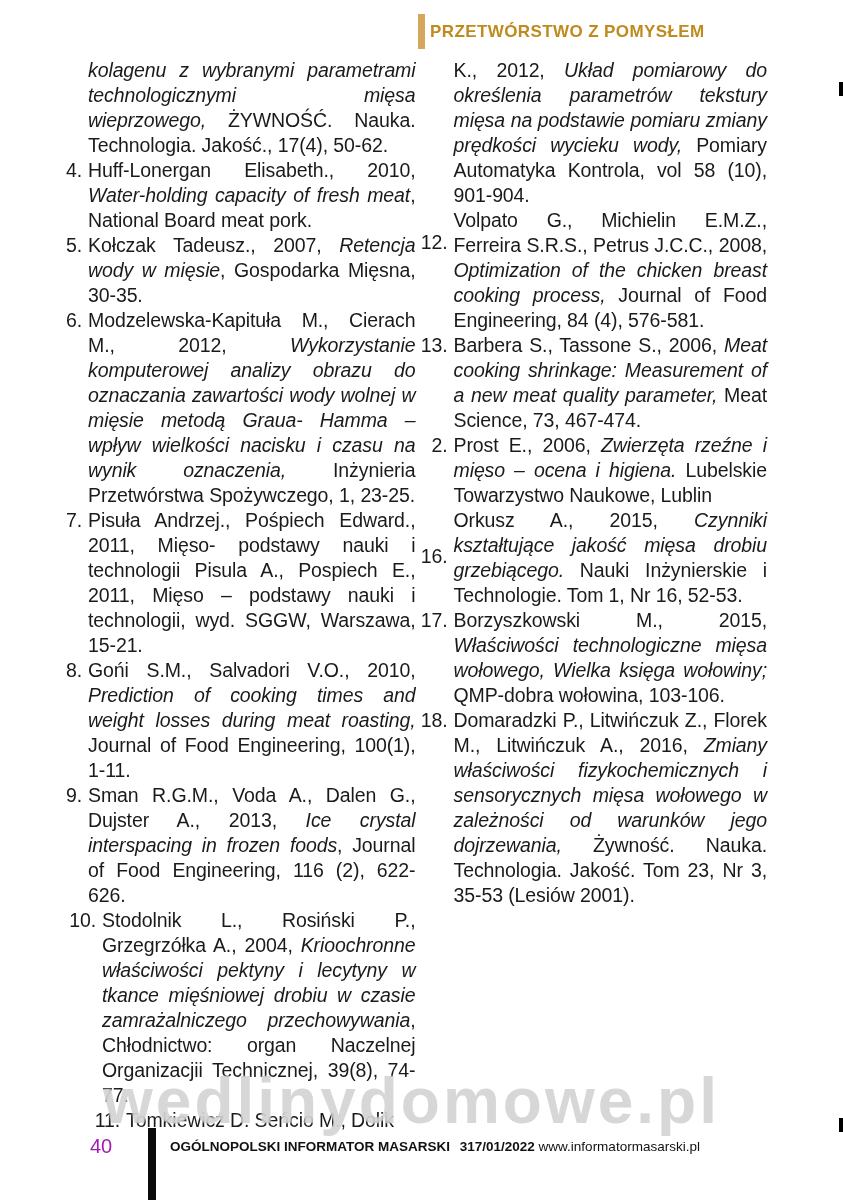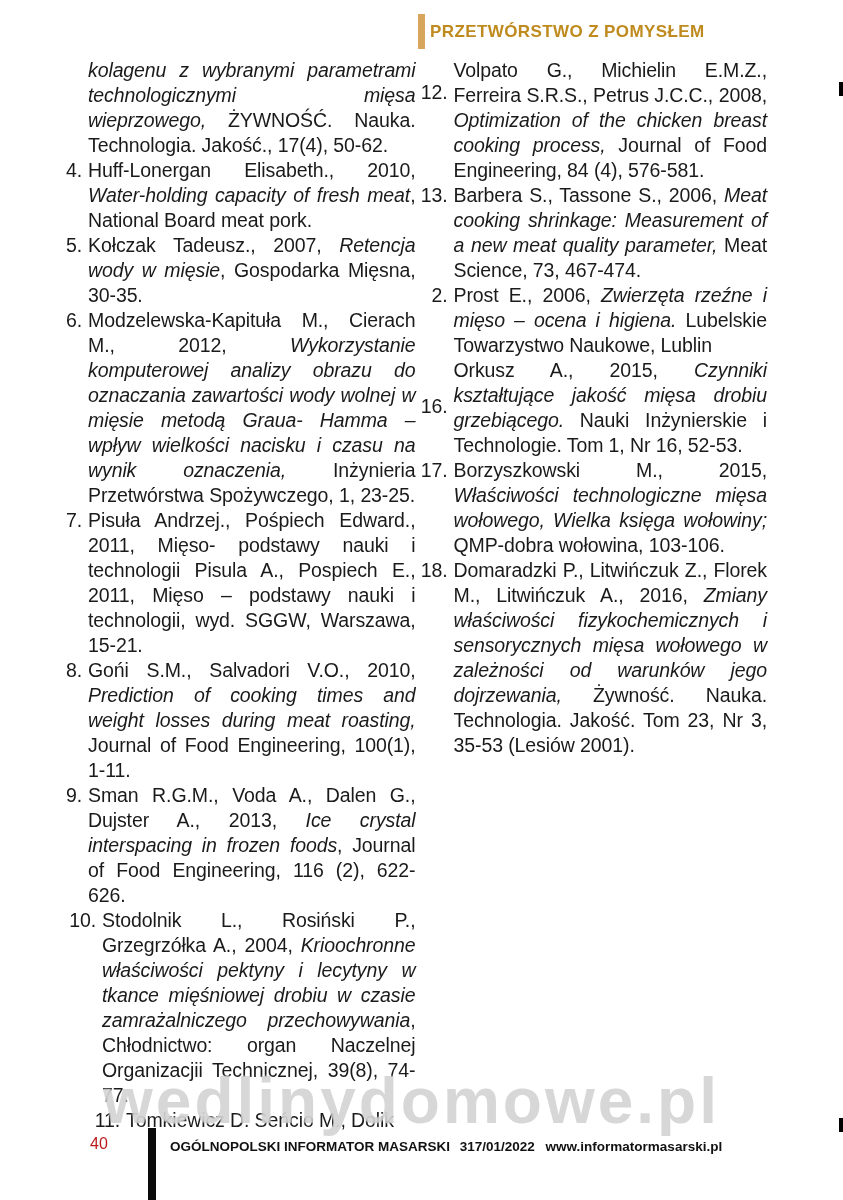--- a/index.html
+++ b/index.html
@@ -30,26 +30,26 @@
   .watermark{
     position:absolute;left:103px;top:1064px;z-index:4;
     font-size:64px;font-weight:700;letter-spacing:3px;
     color:rgba(175,175,175,0.5);
     text-shadow:0 0 2px rgba(255,255,255,0.85);
     pointer-events:none;white-space:nowrap;
   }
 
   
   .footer{position:absolute;left:0;top:1128px;width:100%;height:72px;z-index:2;}
-  .page-num{position:absolute;left:90px;top:7px;font-size:16px;color:#b91c1c;}
+  .page-num{position:absolute;left:90px;top:7px;font-size:20px;color:#a21caf;}
   .footer-bar{position:absolute;left:148px;top:0;width:8px;height:72px;background:#0a0a0a;}
   .footer-text{position:absolute;left:170px;top:11px;font-size:13.5px;white-space:nowrap;color:#111;}
   .footer-text .journal{font-weight:700;}
   .footer-text .issue{font-weight:700;margin-left:6px;}
-  .footer-text .website{font-weight:700;margin-left:7px;}
+  .footer-text .website{font-weight:400;}
 
   
   .mark{position:absolute;right:0;width:4px;background:#000;}
   .mark-top{top:82px;height:14px;}
   .mark-bottom{top:1118px;height:14px;}
 </style>
 </head>
 <body>
 
 <div class="page">
@@ -65,20 +65,21 @@
         <div class="ref" style="padding-left: 24px;"><span class="num" style="width: 18px;">4.</span><span><span>Huff-Lonergan Elisabeth., 2010, </span><span class="it">Water-holding capacity of fresh meat</span><span>, National Board meat pork.</span></span></div>
         <div class="ref" style="padding-left: 24px;"><span class="num" style="width: 18px;">5.</span><span><span>Kołczak Tadeusz., 2007, </span><span class="it">Retencja wody w mięsie</span><span>, Gospodarka Mięsna, 30-35.</span></span></div>
         <div class="ref" style="padding-left: 24px;"><span class="num" style="width: 18px;">6.</span><span><span>Modzelewska-Kapituła M., Cierach M., 2012, </span><span class="it">Wykorzystanie komputerowej analizy obrazu do oznaczania zawartości wody wolnej w mięsie metodą Graua- Hamma – wpływ wielkości nacisku i czasu na wynik oznaczenia,</span><span> Inżynieria Przetwórstwa Spożywczego, 1, 23-25.</span></span></div>
         <div class="ref" style="padding-left: 24px;"><span class="num" style="width: 18px;">7.</span><span><span>Pisuła Andrzej., Pośpiech Edward., 2011, Mięso- podstawy nauki i technologii Pisula A., Pospiech E., 2011, Mięso – podstawy nauki i technologii, wyd. SGGW, Warszawa, 15-21.</span></span></div>
         <div class="ref" style="padding-left: 24px;"><span class="num" style="width: 18px;">8.</span><span><span>Gońi S.M., Salvadori V.O., 2010, </span><span class="it">Prediction of cooking times and weight losses during meat roasting,</span><span> Journal of Food Engineering, 100(1), 1-11.</span></span></div>
         <div class="ref" style="padding-left: 24px;"><span class="num" style="width: 18px;">9.</span><span><span>Sman R.G.M., Voda A., Dalen G., Dujster A., 2013, </span><span class="it">Ice crystal interspacing in frozen foods</span><span>, Journal of Food Engineering, 116 (2), 622-626.</span></span></div>
         <div class="ref" style="padding-left: 38px;"><span class="num" style="width: 32px;">10.</span><span><span>Stodolnik L., Rosiński P., Grzegrzółka A., 2004, </span><span class="it">Krioochronne właściwości pektyny i lecytyny w tkance mięśniowej drobiu w czasie zamrażalniczego przechowywania</span><span>, Chłodnictwo: organ Naczelnej Organizacjii Technicznej, 39(8), 74-77.</span></span></div>
         <div class="ref" style="padding-left: 38px; margin-left: 24px;"><span class="num" style="width: 32px;">11.</span><span><span>Tomkiewicz D. Seńcio M., Dolik</span></span></div>
       </div>
     <div class="col">
+        <div class="ref" style="padding-left: 38px;"><span class="num" style="width: 32px;"></span><span><span>K., 2012, </span><span class="it">Układ pomiarowy do określenia parametrów tekstury mięsa na podstawie pomiaru zmiany prędkości wycieku wody,</span><span> Pomiary Automatyka Kontrola, vol 58 (10), 901-904.</span></span></div>
         <div class="ref" style="padding-left: 38px;"><span class="num" style="width: 32px; margin-top: 22px;">12.</span><span><span>Volpato G., Michielin E.M.Z., Ferreira S.R.S., Petrus J.C.C., 2008, </span><span class="it">Optimization of the chicken breast cooking process,</span><span> Journal of Food Engineering, 84 (4), 576-581.</span></span></div>
         <div class="ref" style="padding-left: 38px;"><span class="num" style="width: 32px;">13.</span><span><span>Barbera S., Tassone S., 2006, </span><span class="it">Meat cooking shrinkage: Measurement of a new meat quality parameter,</span><span> Meat Science, 73, 467-474.</span></span></div>
         <div class="ref" style="padding-left: 38px;"><span class="num" style="width: 32px;">2.</span><span><span>Prost E., 2006, </span><span class="it">Zwierzęta rzeźne i mięso – ocena i higiena.</span><span> Lubelskie Towarzystwo Naukowe, Lublin</span></span></div>
         <div class="ref" style="padding-left: 38px;"><span class="num" style="width: 32px; margin-top: 36px;">16.</span><span><span>Orkusz A., 2015, </span><span class="it">Czynniki kształtujące jakość mięsa drobiu grzebiącego.</span><span> Nauki Inżynierskie i Technologie. Tom 1, Nr 16, 52-53.</span></span></div>
         <div class="ref" style="padding-left: 38px;"><span class="num" style="width: 32px;">17.</span><span><span>Borzyszkowski M., 2015, </span><span class="it">Właściwości technologiczne mięsa wołowego, Wielka księga wołowiny;</span><span> QMP-dobra wołowina, 103-106.</span></span></div>
         <div class="ref" style="padding-left: 38px;"><span class="num" style="width: 32px;">18.</span><span><span>Domaradzki P., Litwińczuk Z., Florek M., Litwińczuk A., 2016, </span><span class="it">Zmiany właściwości fizykochemicznych i sensorycznych mięsa wołowego w zależności od warunków jego dojrzewania,</span><span> Żywność. Nauka. Technologia. Jakość. Tom 23, Nr 3, 35-53 (Lesiów 2001).</span></span></div>
       </div>
   </main>
 
   <div class="watermark">wedlinydomowe.pl</div>

